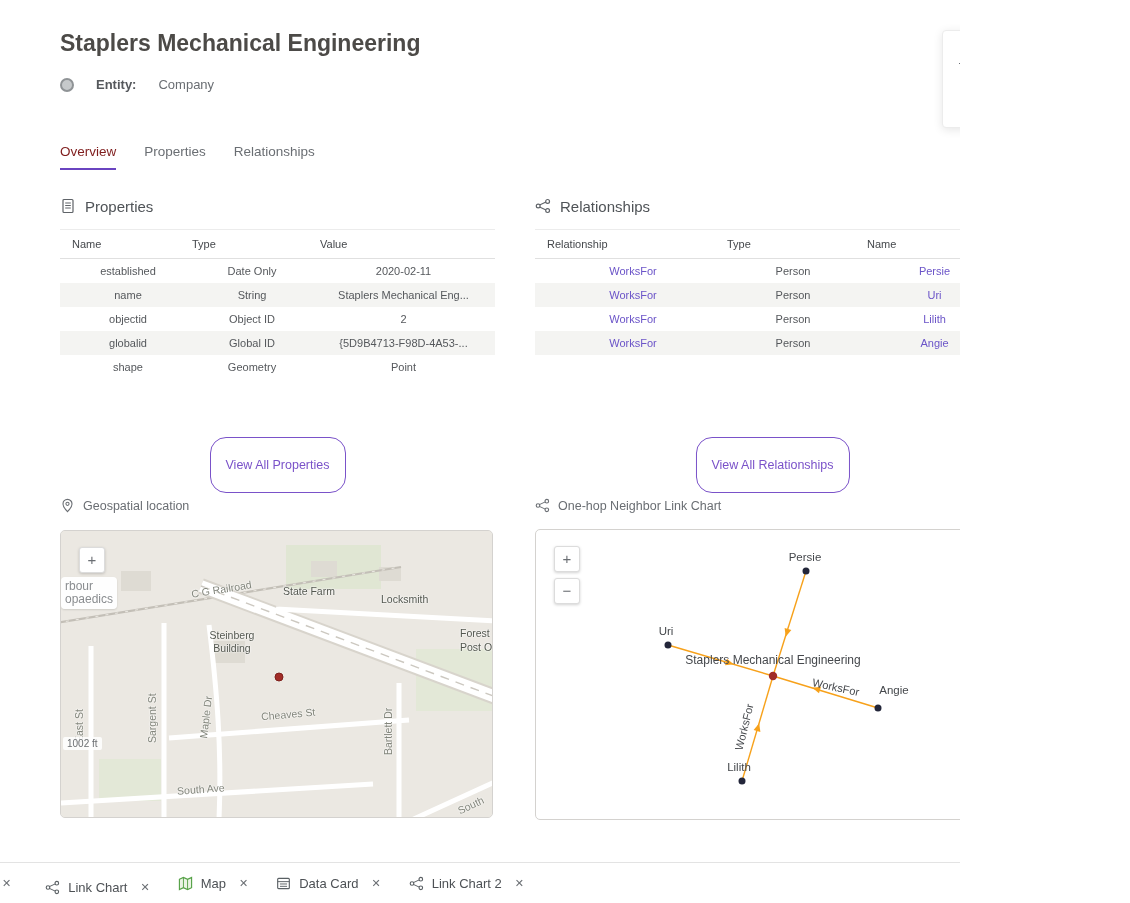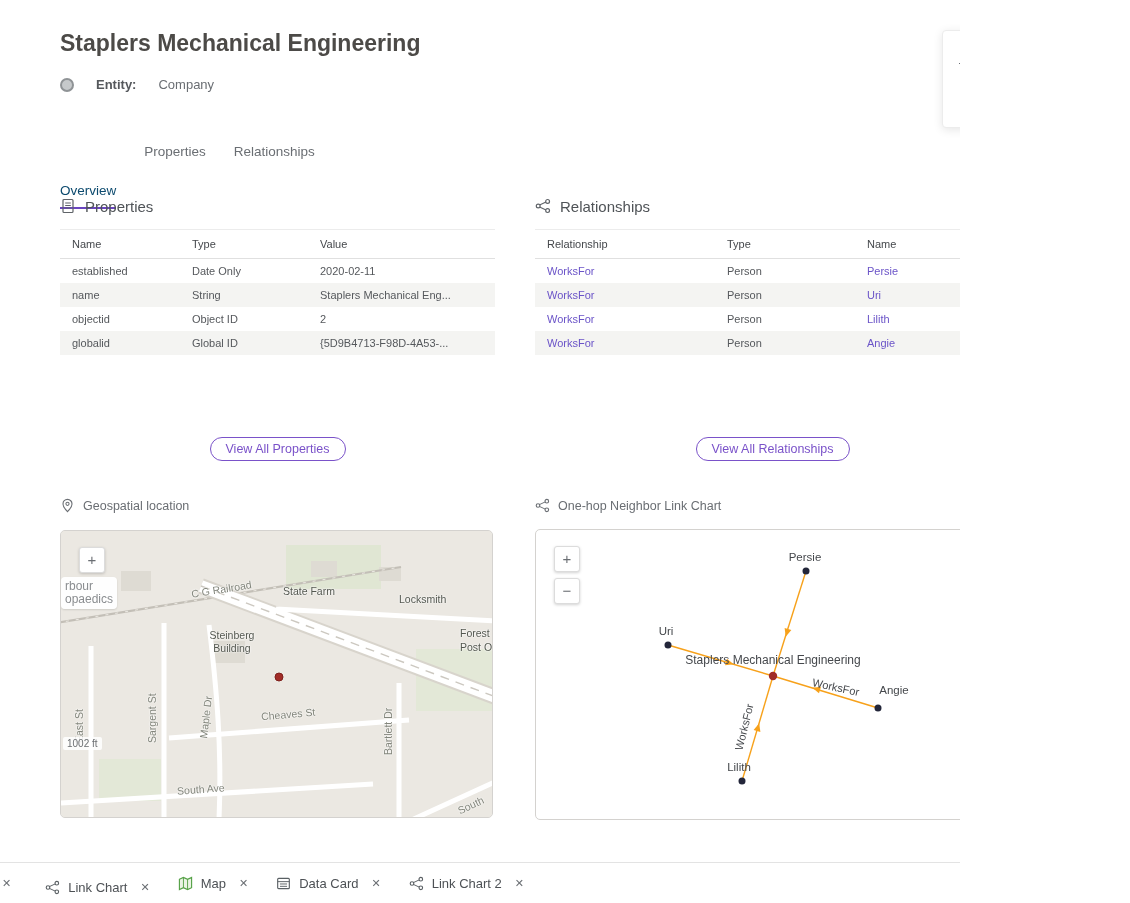--- a/index.html
+++ b/index.html
@@ -12,39 +12,39 @@
   .entity-label { font-weight:700; color:#55585c; }
   .entity-value { color:#6a6e73; }
 
   .action-menu { position:absolute; left:942px; top:30px; width:156px; background:#fff; border:1px solid #ececec;
     border-radius:4px; box-shadow:0 2px 10px rgba(0,0,0,.10); padding:8px 0; }
   .action-item { display:flex; align-items:center; gap:12px; padding:12px 15px; font-size:13.5px; color:#6a6e73; cursor:pointer; }
   .action-item svg { flex:0 0 auto; }
 
   .tabs { position:absolute; left:60px; top:144px; display:flex; gap:28px; font-size:13.5px; color:#6a6e73; }
   .tab { padding-bottom:9px; cursor:pointer; }
-  .tab.active { color:#0c4a6e; border-bottom:2px solid #6a44c0;margin-top:39px; }
+  .tab.active { color:#7f1d1d; border-bottom:2px solid #6a44c0; }
 
   .col-left  { position:absolute; left:60px;  top:196px; width:435px;  height:640px; }
   .col-right { position:absolute; left:535px; top:196px; width:475px;  height:640px; }
 
   .section-header { display:flex; align-items:center; gap:9px; font-size:15px; color:#4f5357; margin:0 0 13px 0; height:20px; }
 
   table { width:100%; border-collapse:collapse; font-size:11px; color:#55585c; table-layout:fixed; }
   thead th { text-align:left; font-weight:400; color:#45484c; padding:8px 8px 8px 0;
     border-top:1px solid #ececec; border-bottom:1px solid #e0e0e0; }
   th:first-child, td:first-child { padding-left:12px; }
-  tbody td { padding:6px 8px 6px 0; overflow:hidden; white-space:nowrap; text-overflow:ellipsis; }
+  tbody td { padding:6px 8px 6px 0; overflow:hidden; white-space:nowrap; text-overflow:ellipsis;text-align:center; }
   tbody td:first-child { padding-left:12px; }
   tbody tr:nth-child(even) { background:#f4f4f2; }
   .link { color:#6b54c8; cursor:pointer; }
 
   .view-all-btn { position:absolute; top:241px; left:50%; transform:translateX(-50%);
     background:#fff; border:1px solid #7a52c9; color:#7a52c9; border-radius:16px;
-    padding:4px 15px; font-size:12.5px; font-family:"Liberation Sans", sans-serif; cursor:pointer; white-space:nowrap; }
+    padding:20px 15px; font-size:12.5px; font-family:"Liberation Sans", sans-serif; cursor:pointer; white-space:nowrap; }
 
   .sub-header { position:absolute; top:302px; left:0; display:flex; align-items:center; gap:8px; font-size:12.5px; color:#6a6e73; }
 
   .map-panel { position:absolute; top:334px; left:0; width:433px; height:288px; border:1px solid #d4d2cf;
     border-radius:5px; overflow:hidden; background:#ebe8e2; }
   .chart-panel { position:absolute; top:333px; left:0; width:473px; height:291px; border:1px solid #d4d2cf;
     border-radius:5px; overflow:hidden; background:#fff; }
 
   .zoom-btn { position:absolute; width:26px; height:26px; background:#fff; border:1px solid #dcdcdc; border-radius:3px;
     box-shadow:0 1px 3px rgba(0,0,0,.18); color:#6a6e73; font-size:15px; line-height:24px; text-align:center; cursor:pointer; z-index:5; }
@@ -140,20 +140,25 @@
         <tr>
           <td>objectid</td>
           <td>Object ID</td>
           <td>2</td>
         </tr>
         <tr>
           <td>globalid</td>
           <td>Global ID</td>
           <td>{5D9B4713-F98D-4A53-...</td>
         </tr>
+        <tr>
+          <td>shape</td>
+          <td>Geometry</td>
+          <td>Point</td>
+        </tr>
       </tbody>
     </table>
 
     <button class="view-all-btn">View All Properties</button>
 
     <div class="sub-header">
       <svg width="15" height="15" viewBox="0 0 16 16">
         <path d="M8 1.5 C5.2 1.5 3.2 3.7 3.2 6.3 C3.2 9.4 8 14.6 8 14.6 C8 14.6 12.8 9.4 12.8 6.3 C12.8 3.7 10.8 1.5 8 1.5 Z" fill="none" stroke="#6a6e73" stroke-width="1.2"></path>
         <circle cx="8" cy="6.2" r="1.7" fill="none" stroke="#6a6e73" stroke-width="1.1"></circle>
       </svg>
@@ -192,21 +197,21 @@
 
       <div class="zoom-btn" style="left:18px; top:16px;">+</div>
 
       <div class="map-popup">
         <div>rbour</div>
         <div>opaedics</div>
       </div>
 
       <span class="map-label street-label" style="left:130px; top:52px; transform:rotate(-9deg);">C G Railroad</span>
       <span class="map-label poi-label" style="left:222px; top:54px;">State Farm</span>
-      <span class="map-label poi-label" style="left:338px; top:62px;">Locksmith</span>
+      <span class="map-label poi-label" style="left:320px; top:62px;">Locksmith</span>
       <span class="map-label poi-label" style="left:138px; top:98px; width:66px; white-space:normal; text-align:center; line-height:13px;">Steinberg Building</span>
       <span class="map-label poi-label" style="left:399px; top:96px;">Forest Par</span>
       <span class="map-label poi-label" style="left:399px; top:110px;">Post Offic</span>
       <span class="map-label street-label" style="left:24px; top:200px; transform:rotate(-90deg); transform-origin:0 100%;">East St</span>
       <span class="map-label street-label" style="left:97px; top:200px; transform:rotate(-90deg); transform-origin:0 100%;">Sargent St</span>
       <span class="map-label street-label" style="left:148px; top:196px; transform:rotate(-83deg); transform-origin:0 100%;">Maple Dr</span>
       <span class="map-label street-label" style="left:200px; top:177px; transform:rotate(-5deg);">Cheaves St</span>
       <span class="map-label street-label" style="left:333px; top:212px; transform:rotate(-90deg); transform-origin:0 100%;">Bartlett Dr</span>
       <span class="map-label street-label" style="left:116px; top:252px; transform:rotate(-4deg);">South Ave</span>
       <span class="map-label street-label" style="left:396px; top:268px; transform:rotate(-25deg);">South</span>

